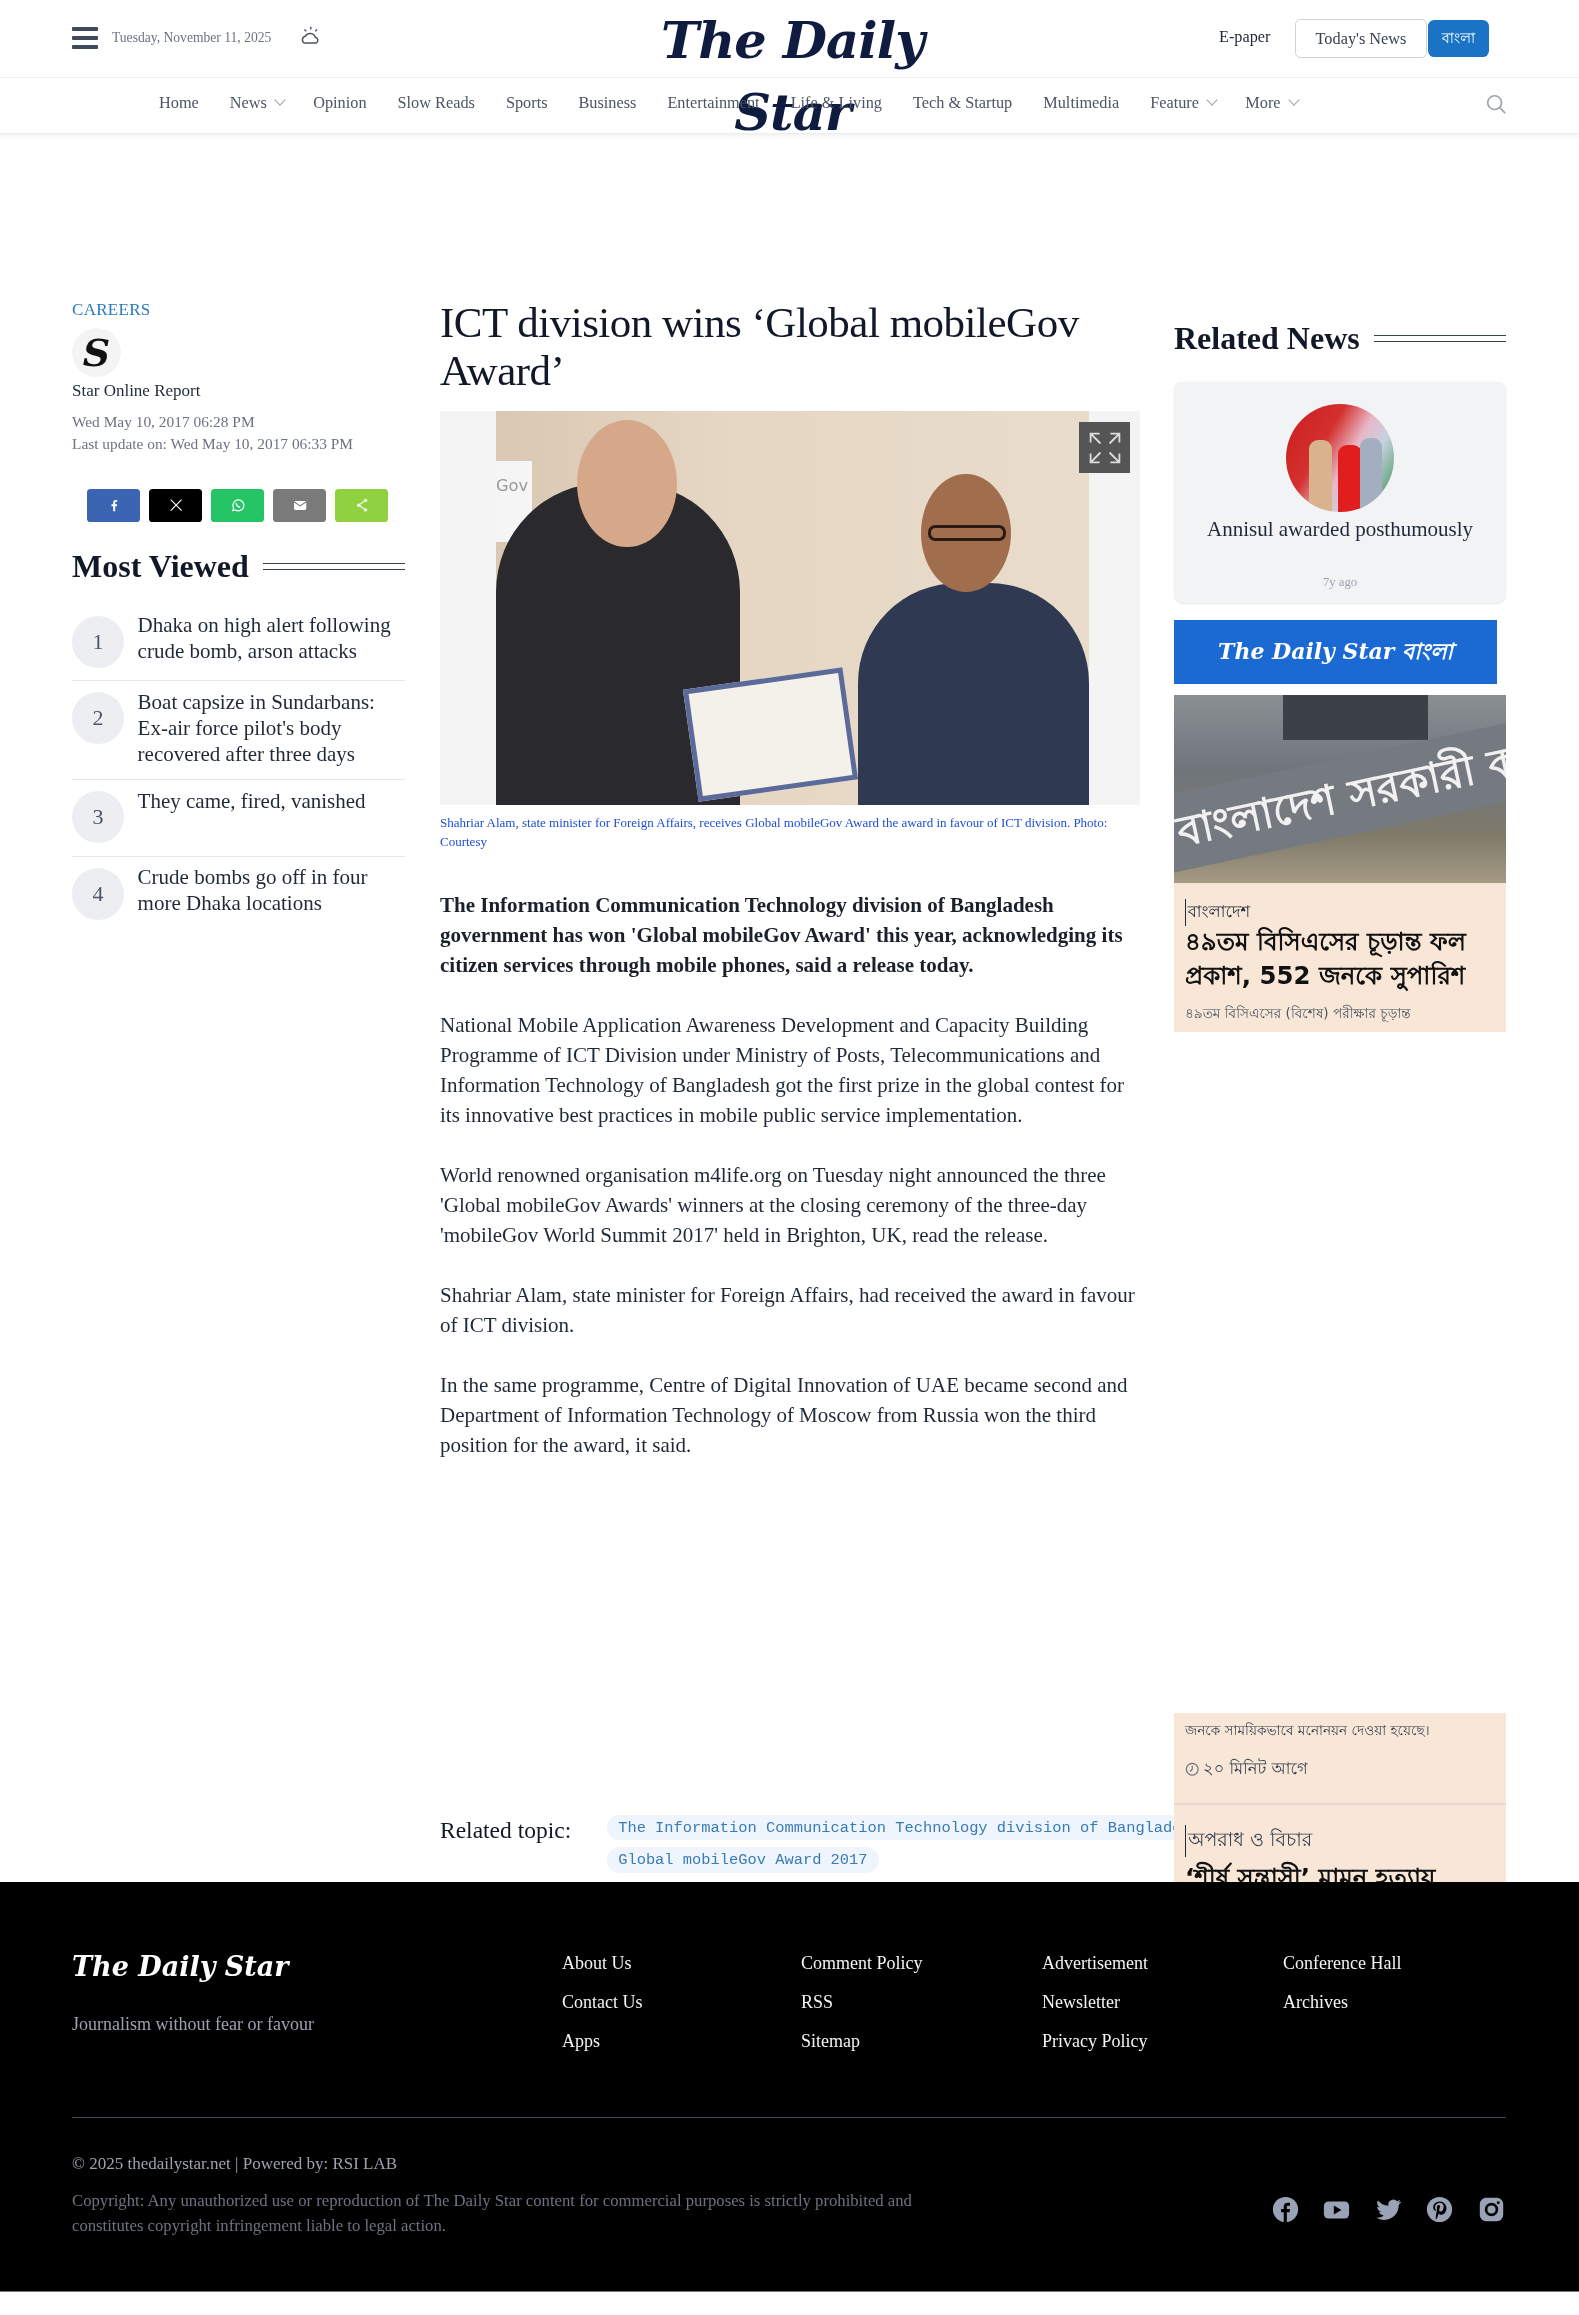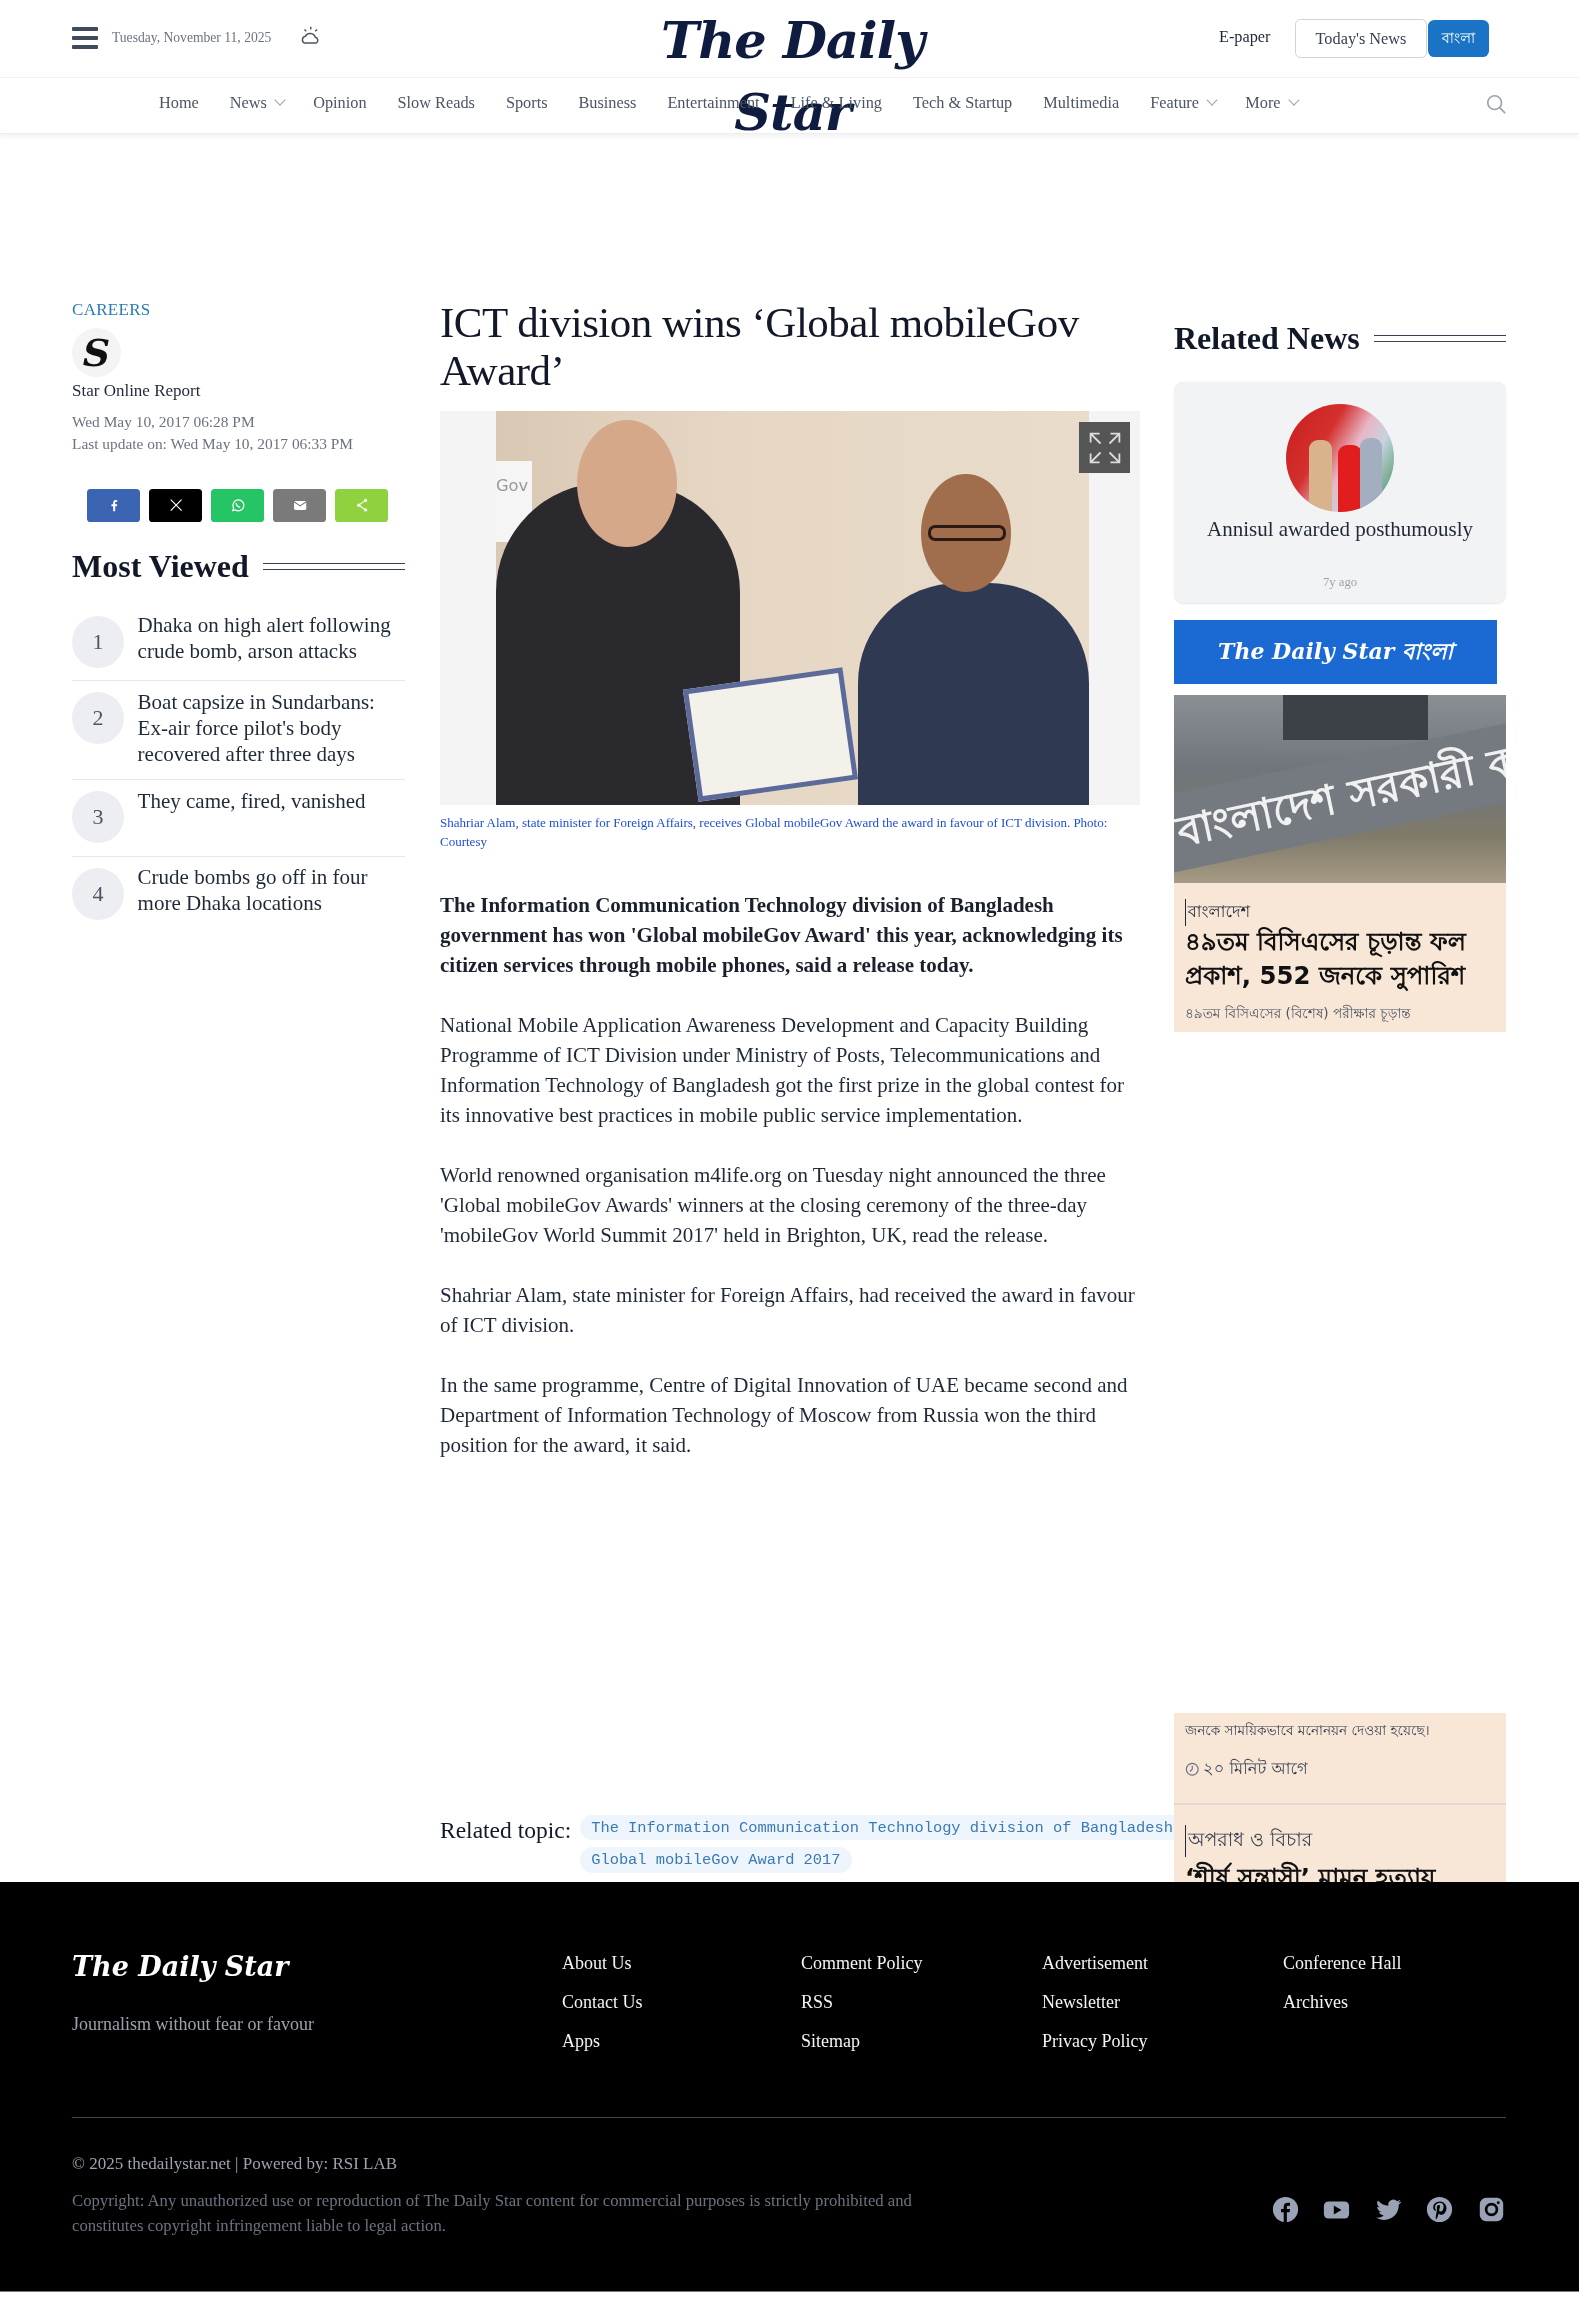--- a/index.html
+++ b/index.html
@@ -58,21 +58,21 @@
   .glasses { position: absolute; left: 432px; top: 114px; width: 78px; height: 16.3px; border: 3.6px solid #2b1a14; border-radius: 7.2px; }
   .cert { position: absolute; left: 194px; top: 267px; width: 161px; height: 113px; background: #f4f1ea; border: 5.4px solid #5c6a9a; transform: rotate(-8deg); }
   .gov-sign { position: absolute; left: 0; top: 50px; width: 36px; height: 81px; background: #f5f5f5; color: #999; font-family: "DejaVu Sans", sans-serif; font-size: 16.3px; padding-top: 14.5px; }
   .expand-btn { position: absolute; left: 639px; top: 11px; width: 51px; height: 51px; background: #555; cursor: pointer; display: flex; align-items: center; justify-content: center; }
   .caption { position: absolute; top: 679px; left: 0; width: 700px; font-size: 13px; line-height: 19px; color: #1d4ed8; font-family: "Liberation Serif", serif; }
 
   .article-body { position: absolute; top: 756px; left: 0; width: 700px; font-family: "Liberation Serif", serif; font-size: 21px; line-height: 30px; color: #1f2937; }
   .article-body p { margin-bottom: 30px; }
   .article-body p.lead { font-weight: bold; color: #1a202c; }
 
-  .related-topic { position: absolute; top: 1681px; left: 0; width: 700px; display: flex; }
+  .related-topic { position: absolute; top: 1681px; left: 0; width: 700px; display: flex; gap: 27px; }
   .rt-label { font-family: "Liberation Serif", serif; font-size: 23.5px; color: #111827; margin-right: 9px; white-space: nowrap; margin-top: 1.8px; }
   .rt-tags { display: flex; flex-wrap: wrap; gap: 7.2px 9px; width: 525px; }
   .rt-tag { background: #eef5fc; color: #3b7bb5; font-family: Liberation Mono, monospace; font-size: 15.4px; padding: 3.6px 11px; border-radius: 14.5px; cursor: pointer; white-space: nowrap; }
   .bottom-rule { position: absolute; top: 1770px; left: 0; width: 700px; height: 1.8px; background: #e5e7eb; }
   .apps-row { position: absolute; top: 1788px; left: 33px; display: flex; gap: 11px; }
   .store-btn { width: 179px; height: 61px; background: #000; border-radius: 9px; border: 0.9px solid #aaa; color: #fff; display: flex; align-items: center; padding-left: 14.5px; cursor: pointer; }
   .store-btn.gp { width: 201px; padding-left: 11px; }
   .store-text { margin-left: 9px; font-family: "DejaVu Sans", sans-serif; }
   .store-small { font-size: 11px; line-height: 12.7px; }
   .store-big { font-size: 23.5px; line-height: 27px; letter-spacing: -0.5px; }

